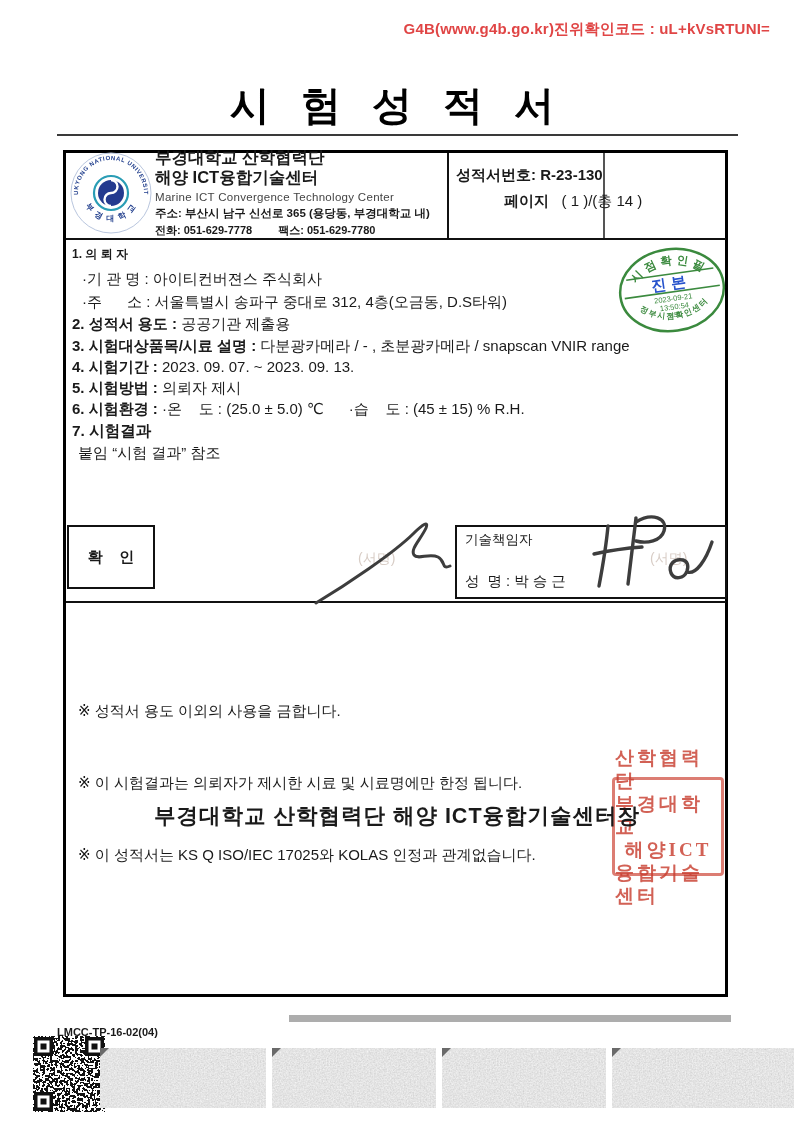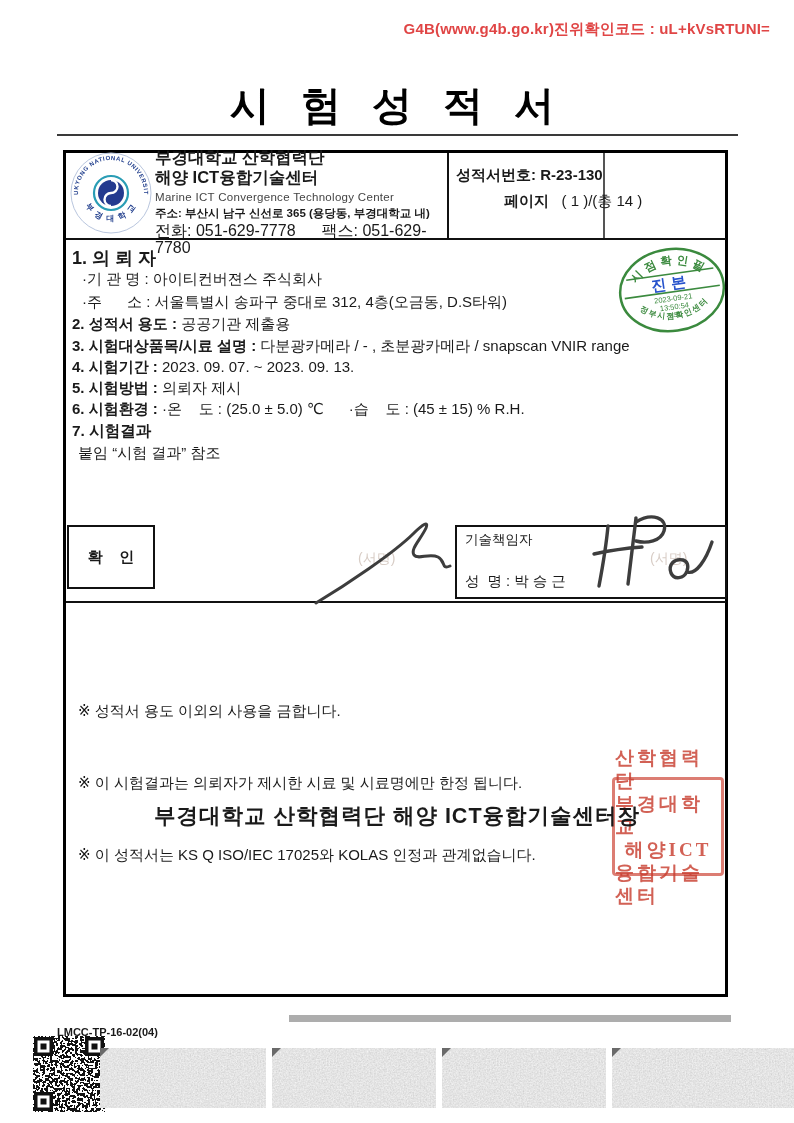--- a/index.html
+++ b/index.html
@@ -16,29 +16,29 @@
   .hdr-bottom{top:238px;left:66px;width:660px;height:2px;background:#111;}
   .hdr-v1{top:153px;left:447px;width:2px;height:85px;background:#111;}
   .hdr-v2{top:153px;left:603px;width:2px;height:85px;background:#555;}
   .sect-divider{top:601px;left:66px;width:660px;height:2px;background:#111;}
 
   .logo-wrap{top:152px;left:70px;width:82px;height:82px;}
   .org-block{top:147px;left:155px;width:285px;line-height:20px;}
   .org-l1,.org-l2{font-size:16.5px;font-weight:bold;}
   .org-en{font-size:11.5px;color:#444;line-height:16px;margin-top:2px;letter-spacing:.3px;}
   .org-addr{font-size:11.5px;font-weight:bold;line-height:17px;}
-  .org-tel{font-size:16px;font-weight:normal;line-height:17px;}
+  .org-tel{font-size:11px;font-weight:bold;line-height:17px;}
   .org-tel .gap{display:inline-block;width:26px;}
 
   .repno{top:166px;left:456px;width:145px;font-size:15px;}
   .repno-l1{font-weight:bold;white-space:pre;}
   .repno-l2{margin-top:7px;white-space:pre;margin-left:48px;}
 
   .row{font-size:15px;white-space:pre;}
-  .r-client{top:246px;left:72px;font-size:18px;}
+  .r-client{top:246px;left:72px;font-size:12px;}
   .r-org{top:270px;left:82px;}
   .r-addr{top:293px;left:82px;}
   .r-purpose{top:315px;left:72px;}
   .r-sample{top:337px;left:72px;}
   .r-period{top:358px;left:72px;}
   .r-method{top:379px;left:72px;}
   .r-env{top:400px;left:72px;}
   .r-result{top:421px;left:72px;font-size:15.5px;}
   .r-attach{top:444px;left:78px;}
 

